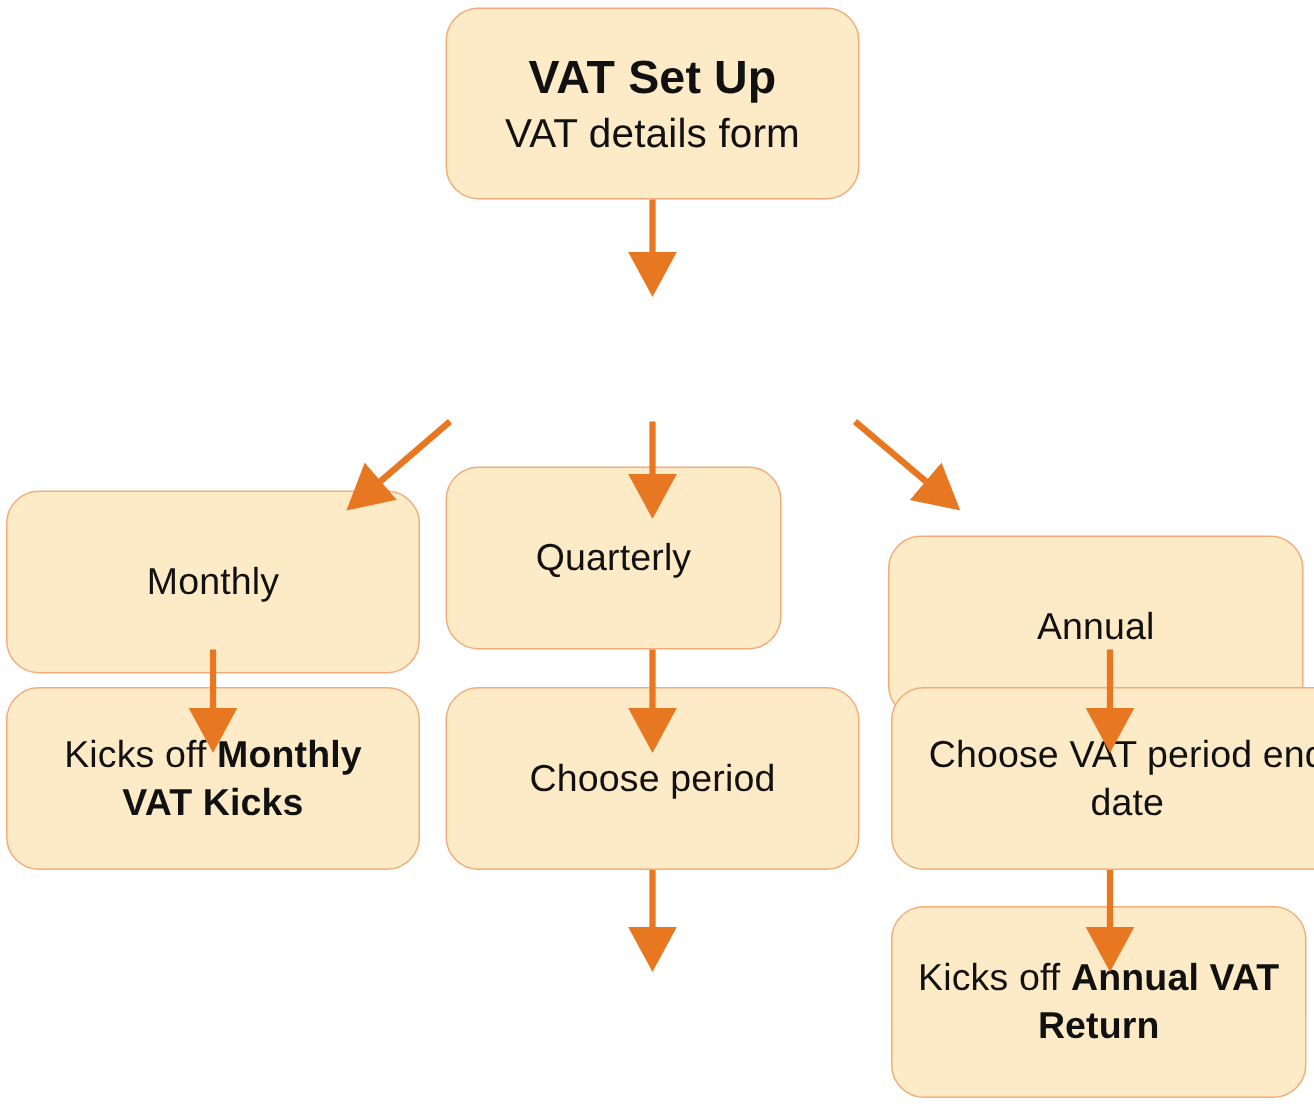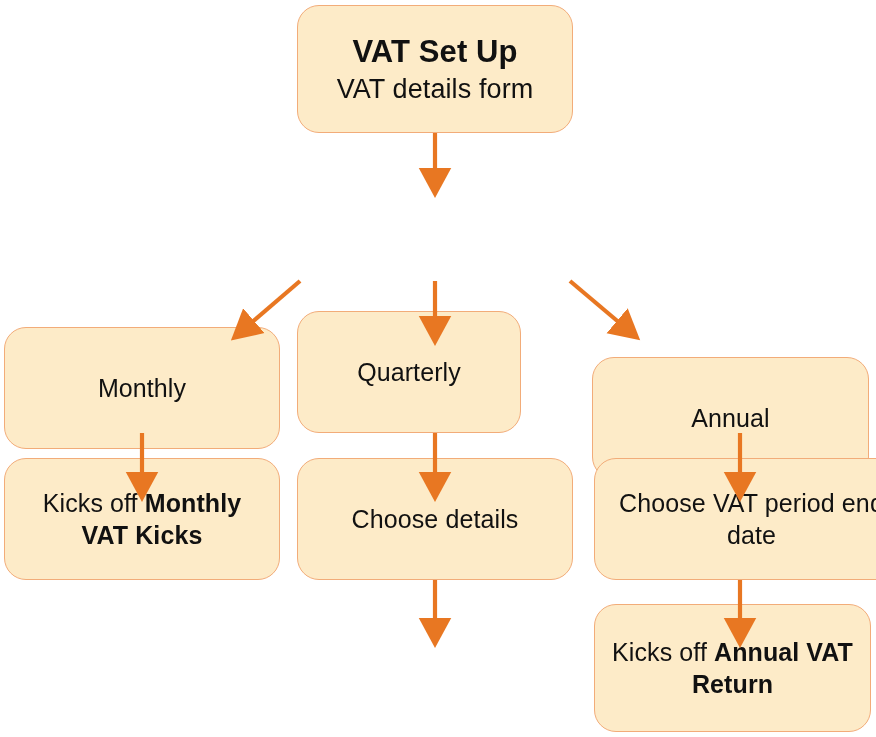--- a/index.html
+++ b/index.html
@@ -89,21 +89,21 @@
 
   <div class="node" style="left:592px; top:311px; width:277px; height:122px;margin-top:46px;">
     <span class="label">Annual</span>
   </div>
 
   <div class="node" style="left:4px; top:458px; width:276px; height:122px;">
     <span class="label"><span>Kicks off </span><b>Monthly VAT Kicks</b></span>
   </div>
 
   <div class="node" style="left:297px; top:458px; width:276px; height:122px;">
-    <span class="label">Choose details</span>
+    <span class="label">Choose period</span>
   </div>
 
   <div class="node" style="left:594px; top:458px; width:315px; height:122px;">
     <span class="label">Choose VAT period end date</span>
   </div>
 
 
   <div class="node" style="left:594px; top:604px; width:277px; height:128px;">
     <span class="label"><span>Kicks off </span><b>Annual VAT Return</b></span>
   </div>

